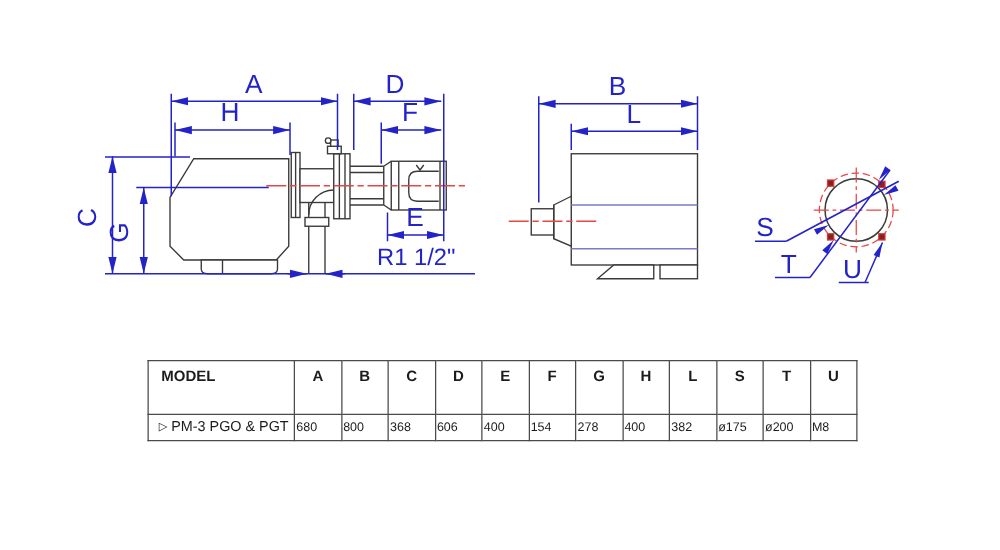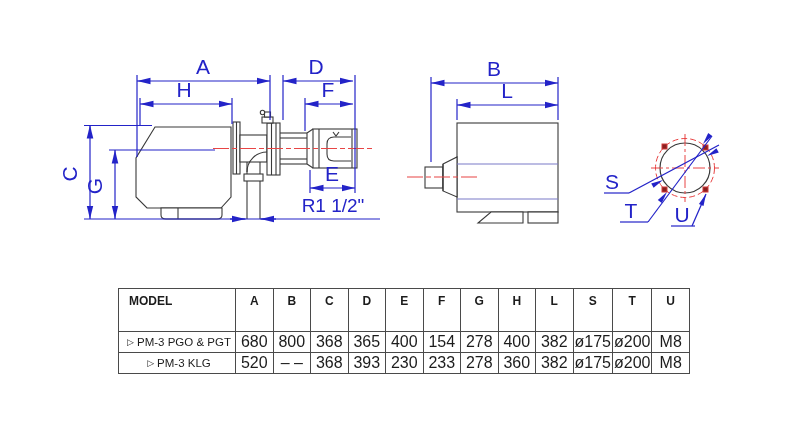--- a/index.html
+++ b/index.html
@@ -8,21 +8,21 @@
   #drawing{position:absolute;left:0;top:0;}
   svg text{font-family:"Liberation Sans",sans-serif;fill:#2323c8;}
   .dimtxt{font-size:21px;}
   .notetxt{font-size:19px;}
   table.dims{position:absolute;left:118px;top:288px;border-collapse:collapse;
              table-layout:fixed;background:#fff;color:#1c1c1c;}
   table.dims td{border:1px solid #4a4a4a;overflow:hidden;white-space:nowrap;}
   table.dims tr.hdr td{height:36px;vertical-align:top;padding-top:5px;
              text-align:center;font-size:12px;font-weight:bold;border-radius:14px;}
   table.dims tr.hdr td.modelcol{text-align:left;padding-left:10px;}
-  table.dims tr.row td{height:18px;text-align:center;font-size:16px;}
+  table.dims tr.row td{height:18px;font-size:10px;}
   table.dims tr.row td.modelcol{text-align:center;padding-left:5px;font-size:11.5px;margin-top:12px;}
   .marker{font-size:9px;margin-right:3px;position:relative;top:-1px;}
 </style>
 </head>
 <body>
 
 <svg id="drawing" width="800" height="285" viewBox="0 0 800 285">
   <defs>
     <marker id="arr" markerWidth="14" markerHeight="9" refX="13.5" refY="4.5" orient="auto-start-reverse" markerUnits="userSpaceOnUse">
       <path d="M13.5,4.5 L0,1.2 L0,7.8 Z" fill="#2323c8"></path>
@@ -194,39 +194,24 @@
     <td>L</td>
     <td>S</td>
     <td>T</td>
     <td>U</td>
   </tr>
   <tr class="row">
     <td class="modelcol"><span class="marker">▷</span><span>PM-3 PGO &amp; PGT</span></td>
     <td>680</td>
     <td>800</td>
     <td>368</td>
-    <td>365</td>
+    <td>606</td>
     <td>400</td>
     <td>154</td>
     <td>278</td>
     <td>400</td>
     <td>382</td>
     <td>ø175</td>
     <td>ø200</td>
     <td>M8</td>
   </tr>
-  <tr class="row">
-    <td class="modelcol"><span class="marker">▷</span><span>PM-3 KLG</span></td>
-    <td>520</td>
-    <td>– –</td>
-    <td>368</td>
-    <td>393</td>
-    <td>230</td>
-    <td>233</td>
-    <td>278</td>
-    <td>360</td>
-    <td>382</td>
-    <td>ø175</td>
-    <td>ø200</td>
-    <td>M8</td>
-  </tr>
 </tbody>
   </table>
 
 </body></html>

